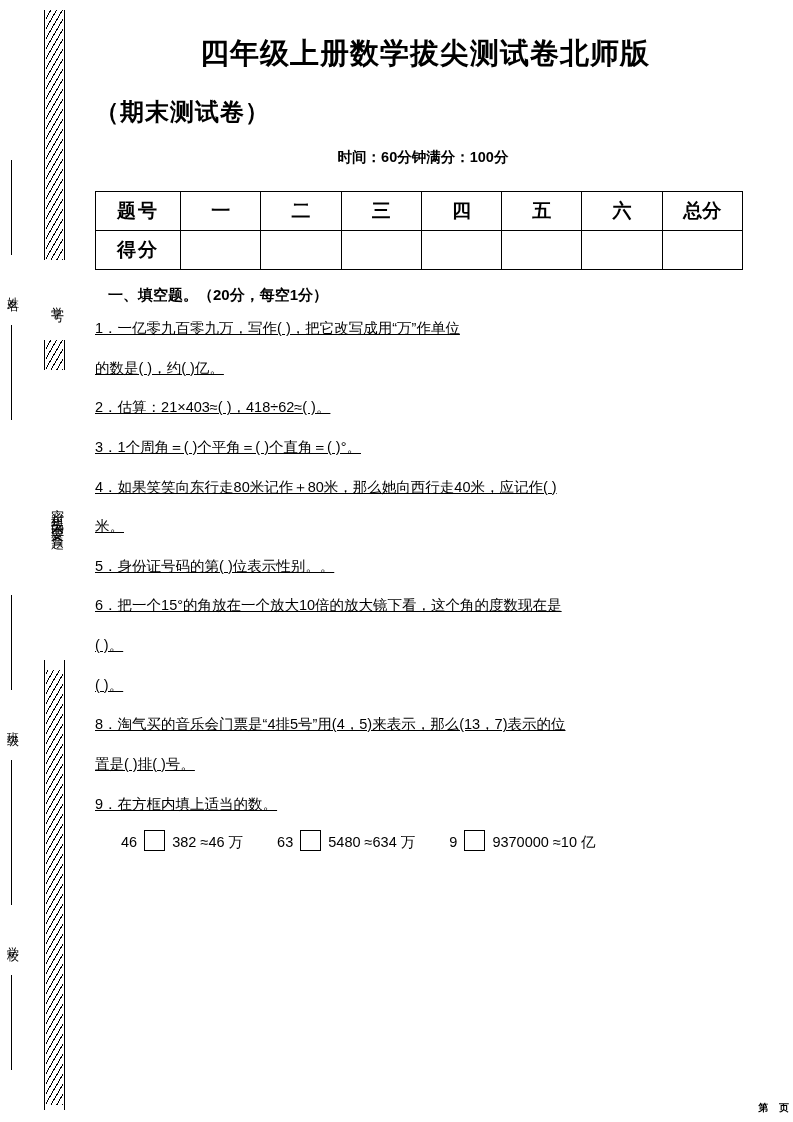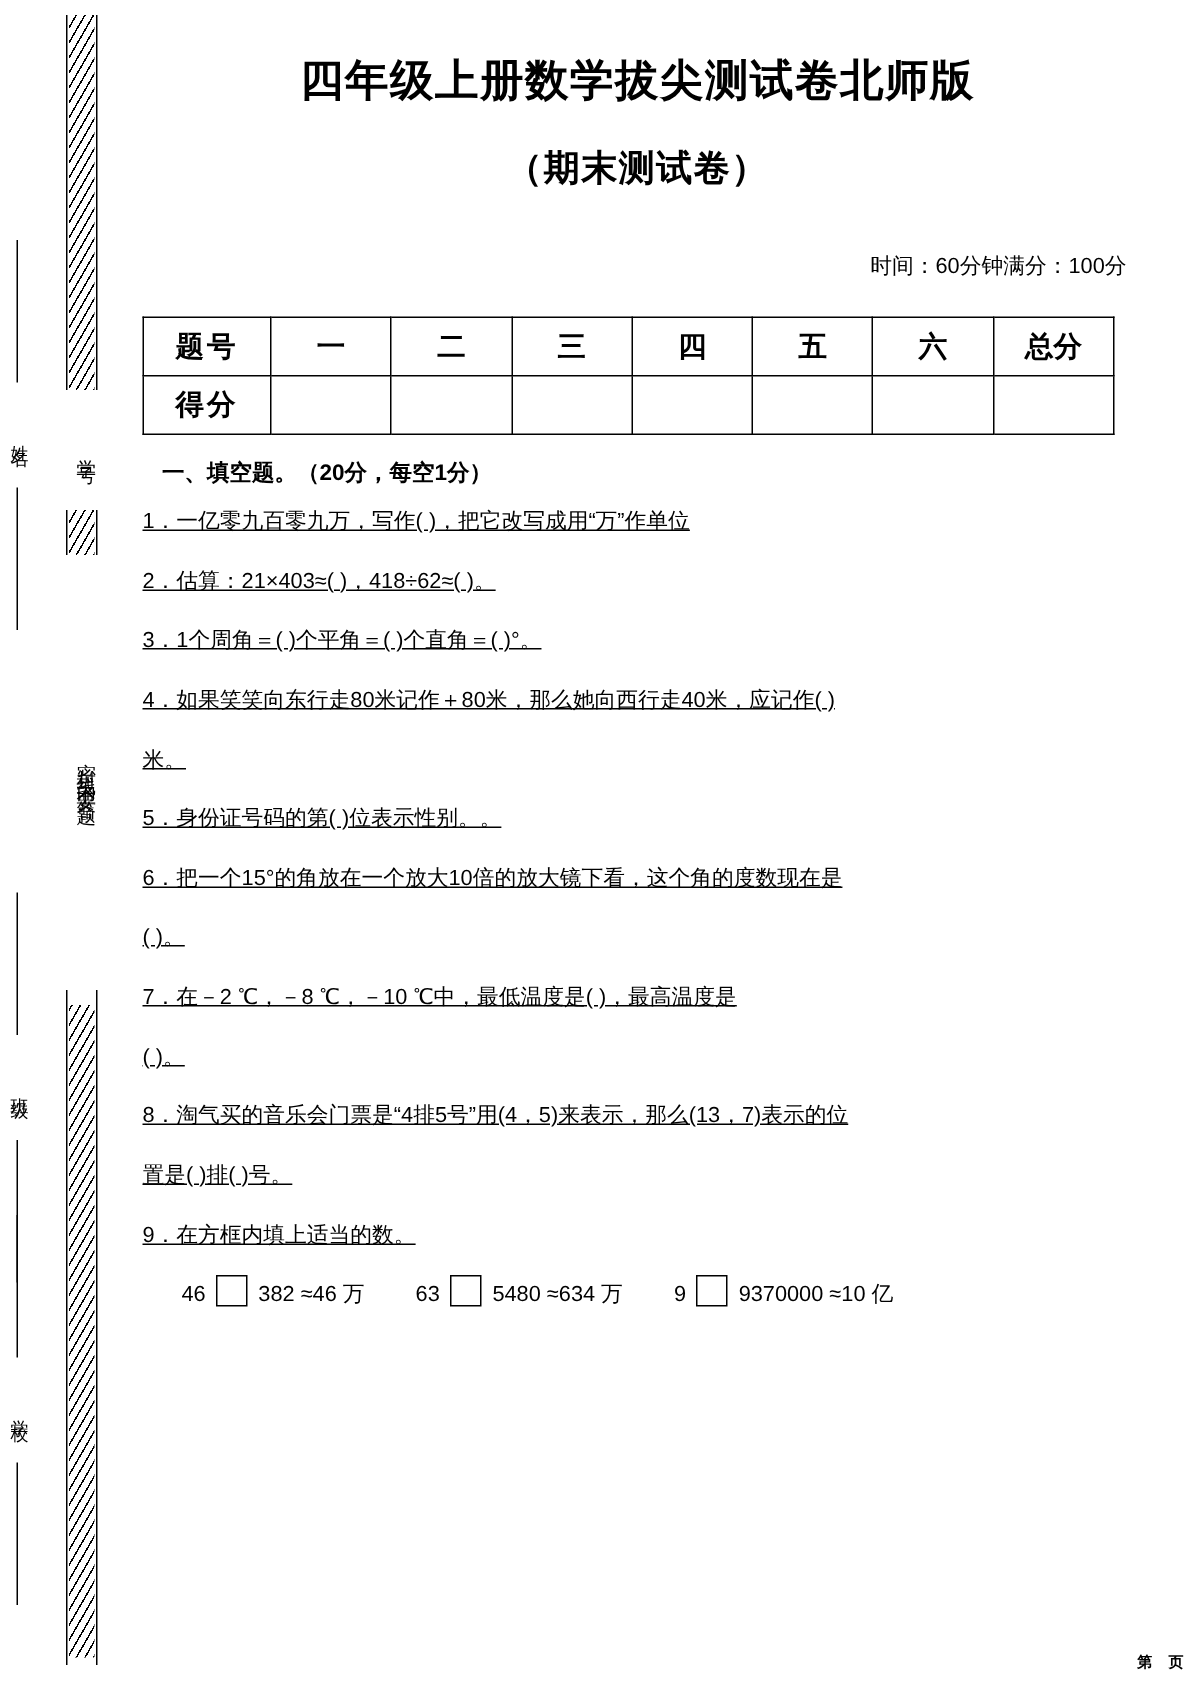--- a/index.html
+++ b/index.html
@@ -112,31 +112,32 @@
     font-size: 29px;
     font-weight: bold;
     text-align: center;
     margin: 14px 0 0 0;
     letter-spacing: 1px;
     font-family: "Liberation Sans", sans-serif;
   }
   h2.subtitle {
     font-size: 24px;
     font-weight: bold;
-    text-align: center;
+    text-align: left;
     margin: 22px 0 0 0;
     letter-spacing: 1px;
     font-family: "Liberation Sans", sans-serif;
   }
   .timeline {
-    text-align: right;
+    text-align: center;
     font-size: 14.5px;
-    margin-top: 40px;
+    margin-top: 20px;
     padding-right: 4px;
     font-family: "Liberation Sans", sans-serif;
+    font-weight: bold;
   }
 
   table.score {
     border-collapse: collapse;
     width: 648px;
     margin-top: 24px;
     table-layout: fixed;
   }
   table.score td {
     border: 1px solid #000;
@@ -252,28 +253,28 @@
         <td></td>
         <td></td>
         <td></td>
       </tr>
     </tbody>
       </table>
 
     <div class="section-head">一、填空题。（20分，每空1分）</div>
 
     <div class="q">1．一亿零九百零九万，写作(                    )，把它改写成用“万”作单位</div>
+    <div class="q">的数是(            )，约(        )亿。</div>
     <div class="q">2．估算：21×403≈(        )，418÷62≈(        )。</div>
     <div class="q">3．1个周角＝(        )个平角＝(        )个直角＝(        )°。</div>
     <div class="q">4．如果笑笑向东行走80米记作＋80米，那么她向西行走40米，应记作(        )</div>
     <div class="q">米。</div>
     <div class="q">5．身份证号码的第(        )位表示性别。。</div>
     <div class="q">6．把一个15°的角放在一个放大10倍的放大镜下看，这个角的度数现在是</div>
     <div class="q">(        )。</div>
-    <div class="q">7．在－2 ℃，－8 ℃，－10 ℃中，最低温度是(                )，最高温度是</div>
     <div class="q">(              )。</div>
     <div class="q">8．淘气买的音乐会门票是“4排5号”用(4，5)来表示，那么(13，7)表示的位</div>
     <div class="q">置是(        )排(        )号。</div>
     <div class="q">9．在方框内填上适当的数。</div>
 
     <div class="boxrow">
       <span class="grp">
         <span>46</span>
         <span class="sqbox"></span>
         <span>382 ≈46 万</span>

